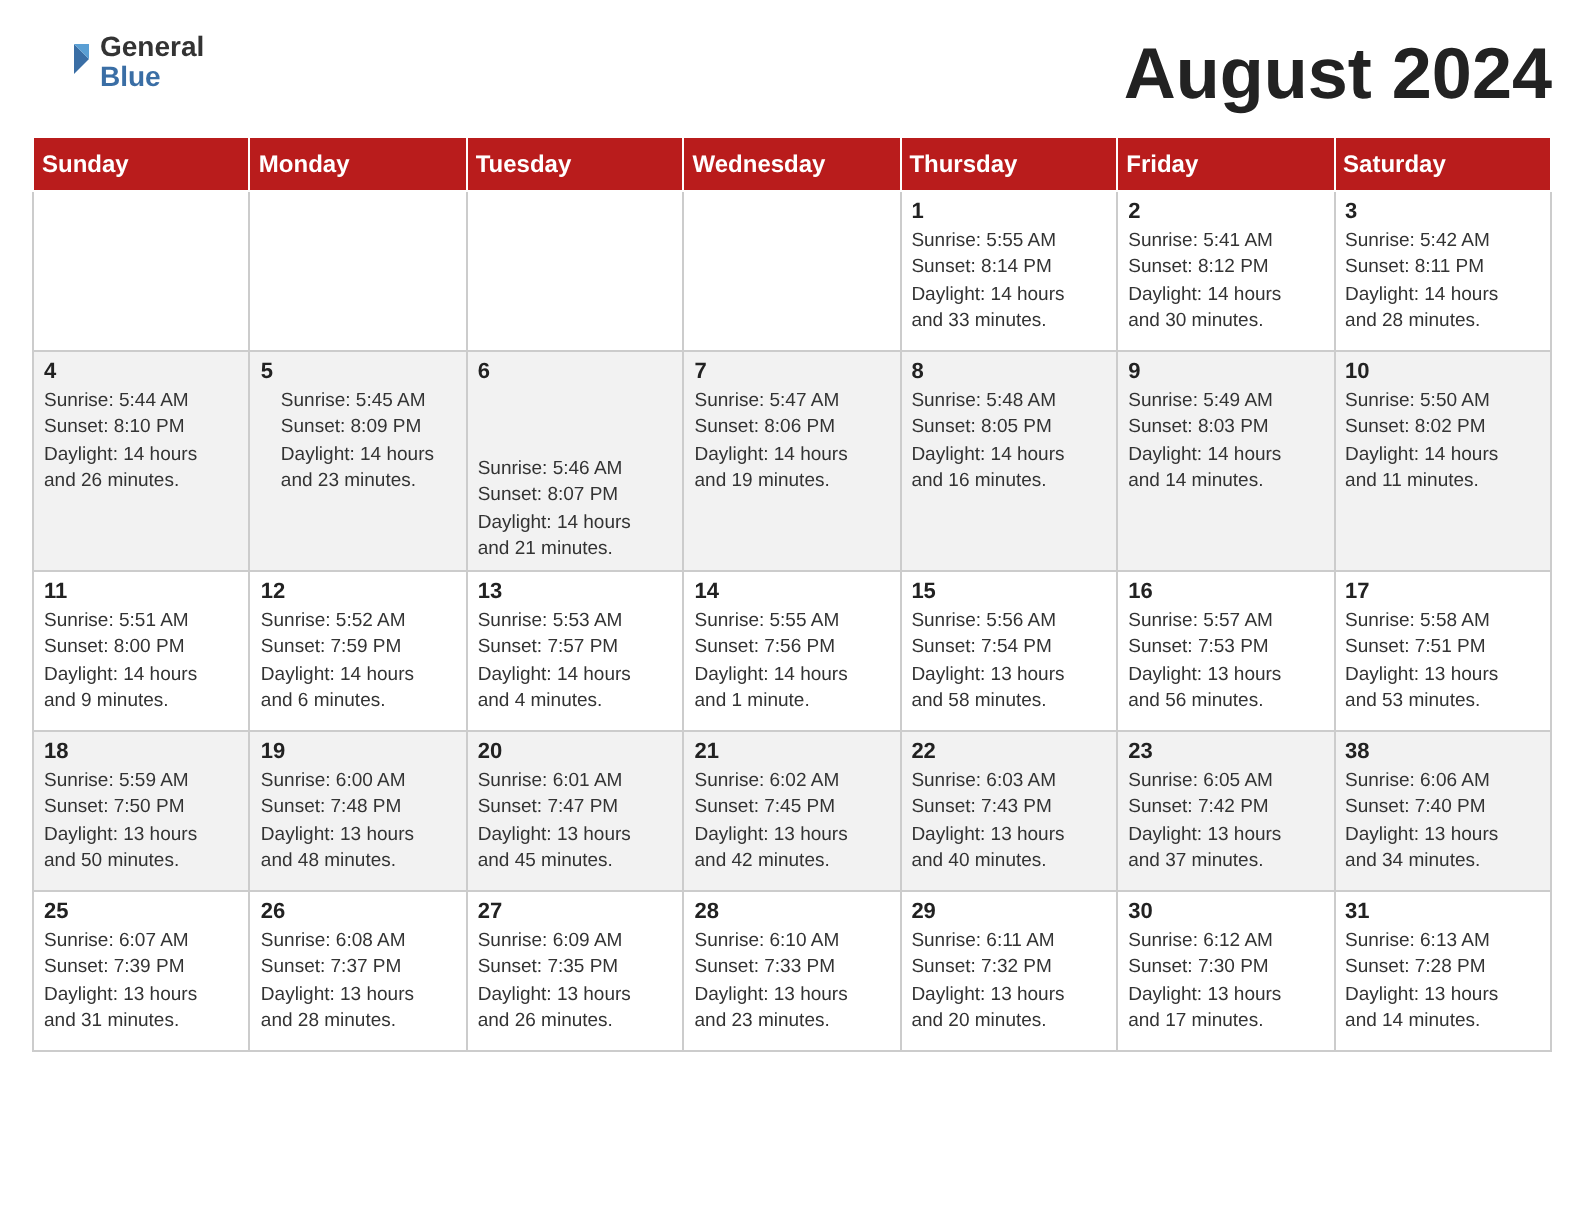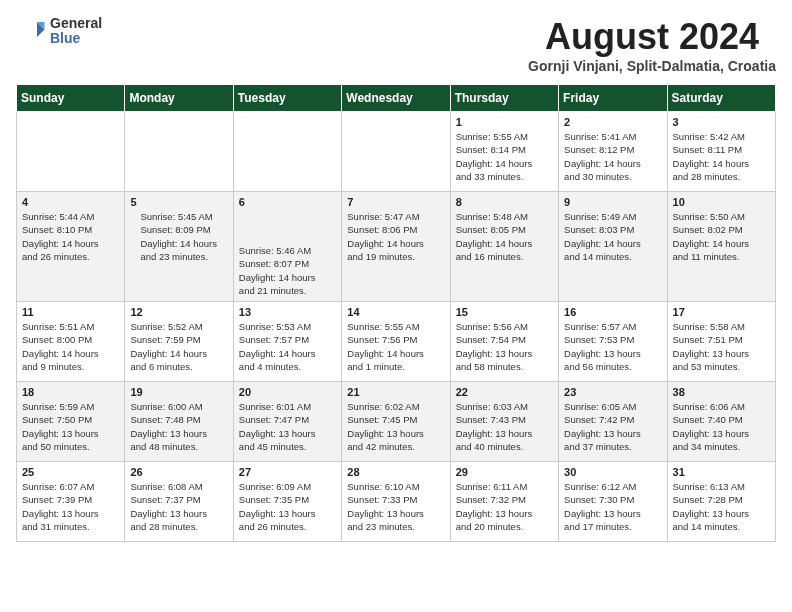--- a/index.html
+++ b/index.html
@@ -41,34 +41,33 @@
       width: 30px;
       height: 30px;
     }
     .title-block {
       text-align: right;
     }
     .month-title {
       font-size: 36px;
       font-weight: bold;
       color: #222;
-      text-align: center;
     }
     .location {
       font-size: 14px;
       color: #444;
       font-weight: bold;
     }
     table {
       width: 100%;
       border-collapse: collapse;
       table-layout: fixed;
     }
     thead tr th {
-      background-color: #14532d;
+      background-color: #b91c1c;
       color: #fff;
       font-size: 12px;
       font-weight: bold;
       padding: 6px 4px;
       text-align: left;
       border: 1px solid #fff;
     }
     tbody tr td {
       border: 1px solid #ccc;
       vertical-align: top;
@@ -106,21 +105,20 @@
       <polygon points="28,8 38,18 28,28" fill="#3a6ea5"></polygon>
       <polygon points="28,8 38,8 38,18" fill="#5a9fd4"></polygon>
     </svg>
     <div class="logo-text">
       <span class="logo-general">General</span>
       <span class="logo-blue">Blue</span>
     </div>
   </div>
   <div class="title-block">
     <div class="month-title">August 2024</div>
-    <div class="location">Gornji Vinjani, Split-Dalmatia, Croatia</div>
   </div>
 </div>
 
 <table>
   <thead>
     <tr>
     <th>Sunday</th>
         <th>Monday</th>
         <th>Tuesday</th>
         <th>Wednesday</th>

